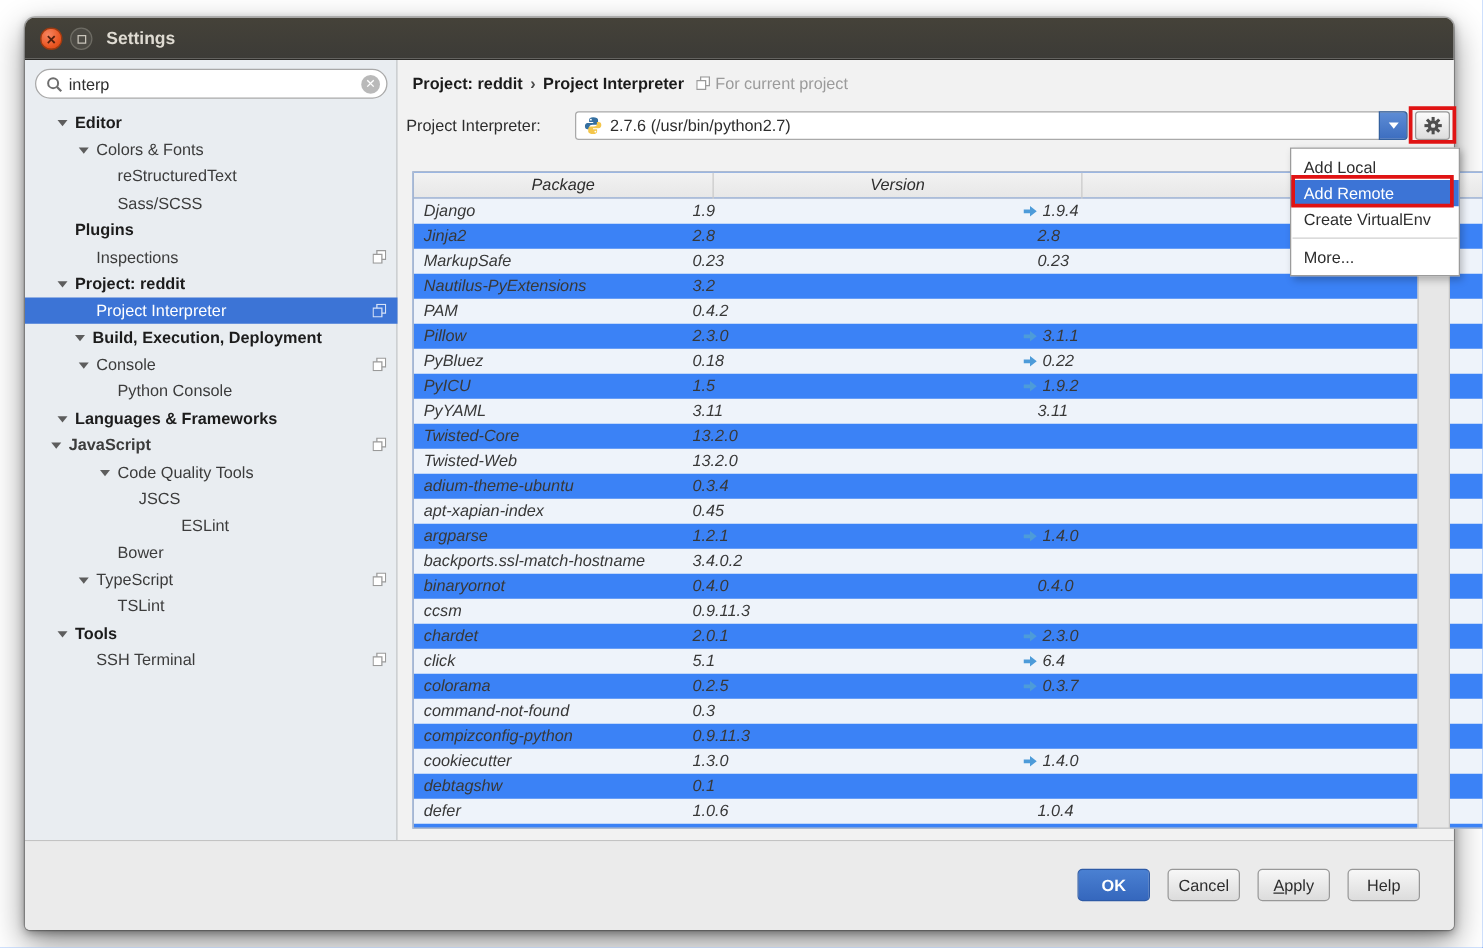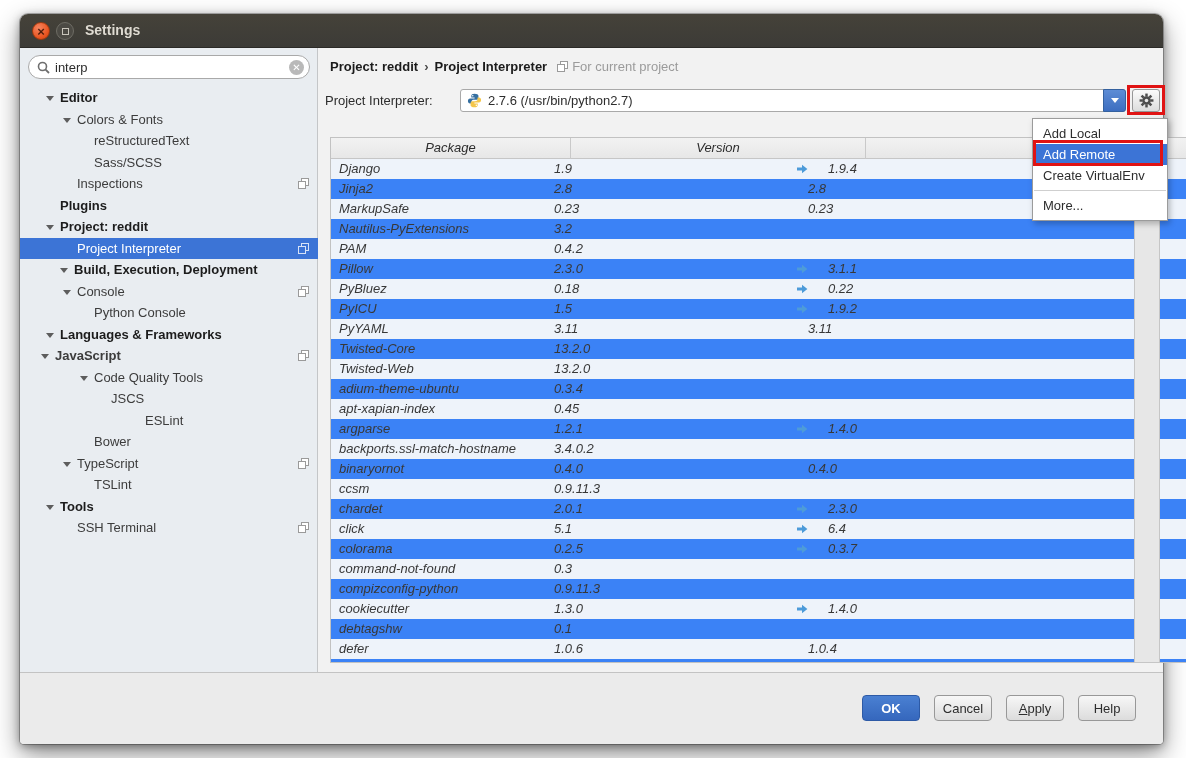--- a/index.html
+++ b/index.html
@@ -76,21 +76,21 @@
   .thead { position:relative; height:21px; background:linear-gradient(#f2f2f2,#e7e7e7);
            border-bottom:1px solid #c6c6c6; font-size:13px; color:#2d2d2d; }
   .th { position:absolute; top:0; height:21px; line-height:20px; text-align:center; }
   .th:nth-child(1) { left:0;   width:240px; border-right:1px solid #c9c9c9; }
   .th:nth-child(2) { left:240px; width:295px; border-right:1px solid #c9c9c9; }
   .th:nth-child(3) { left:535px; width:265px; text-align:right; padding-right:30px; }
   .trow { position:relative; height:20px; line-height:20px; font-size:13px; color:#383838; }
   .trow.alt { background:#eef3fa; }
   .c-pkg { position:absolute; left:8px; }
   .c-ver { position:absolute; left:223px; }
-  .c-lat { position:absolute; left:465px; display:flex; align-items:center; height:20px;gap:16px; }
+  .c-lat { position:absolute; left:487px; display:flex; align-items:center; height:20px; }
   .c-lat .noarr { margin-left:12px; }
   .c-lat svg { margin-right:4px; }
   .vscroll { position:absolute; right:1px; top:22px; width:10px; height:503px; background:#fafafa; }
   .vscroll .thumb { position:absolute; left:1px; top:2px; width:8px; height:140px;
                     background:#a9a9a9; border-radius:4px; }
   .panel-scroll { position:absolute; left:815px; top:89px; width:26px; height:526px;
                   background:#e7e7e7; border:1px solid #c6c6c6; }
 
   
   .footer { position:absolute; left:0; top:658px; width:1143px; height:72px; background:#ebebeb;
@@ -138,25 +138,25 @@
               <line x1="8.6" y1="8.6" x2="12" y2="12" stroke="#6e6e6e" stroke-width="1.8"></line>
             </svg>
           <input readonly="" value="interp" style="">
           <span class="clear">✕</span>
         </div>
         <div class="tree" id="tree">
             <div class="tree-item bold" style="padding-left: 26px;"><span class="twisty"><i></i></span><span class="ti-label">Editor</span></div>
             <div class="tree-item" style="padding-left: 43px;"><span class="twisty"><i></i></span><span class="ti-label">Colors &amp; Fonts</span></div>
             <div class="tree-item" style="padding-left: 60px;"><span class="twisty"></span><span class="ti-label">reStructuredText</span></div>
             <div class="tree-item" style="padding-left: 60px;"><span class="twisty"></span><span class="ti-label">Sass/SCSS</span></div>
+            <div class="tree-item bold" style="padding-left: 26px;"><span class="twisty"></span><span class="ti-label">Plugins</span></div>
             <div class="tree-item" style="padding-left: 43px;"><span class="twisty"></span><span class="ti-label">Inspections</span><svg class="scope-ic" width="11" height="11" viewBox="0 0 11 11">
                 <rect x="3.5" y="0.5" width="7" height="7" fill="#fff" stroke="#9a9a9a"></rect>
                 <rect x="0.5" y="3.5" width="7" height="7" fill="#fff" stroke="#9a9a9a"></rect>
               </svg></div>
-            <div class="tree-item bold" style="padding-left: 26px;"><span class="twisty"></span><span class="ti-label">Plugins</span></div>
             <div class="tree-item bold" style="padding-left: 26px;"><span class="twisty"><i></i></span><span class="ti-label">Project: reddit</span></div>
             <div class="tree-item sel" style="padding-left: 43px;"><span class="twisty"></span><span class="ti-label">Project Interpreter</span><svg class="scope-ic" width="11" height="11" viewBox="0 0 11 11">
                 <rect x="3.5" y="0.5" width="7" height="7" fill="#3c74d6" stroke="#d6e2f7"></rect>
                 <rect x="0.5" y="3.5" width="7" height="7" fill="#3c74d6" stroke="#d6e2f7"></rect>
               </svg></div>
             <div class="tree-item bold" style="padding-left: 40px;"><span class="twisty"><i></i></span><span class="ti-label">Build, Execution, Deployment</span></div>
             <div class="tree-item" style="padding-left: 43px;"><span class="twisty"><i></i></span><span class="ti-label">Console</span><svg class="scope-ic" width="11" height="11" viewBox="0 0 11 11">
                 <rect x="3.5" y="0.5" width="7" height="7" fill="#fff" stroke="#9a9a9a"></rect>
                 <rect x="0.5" y="3.5" width="7" height="7" fill="#fff" stroke="#9a9a9a"></rect>
               </svg></div>

